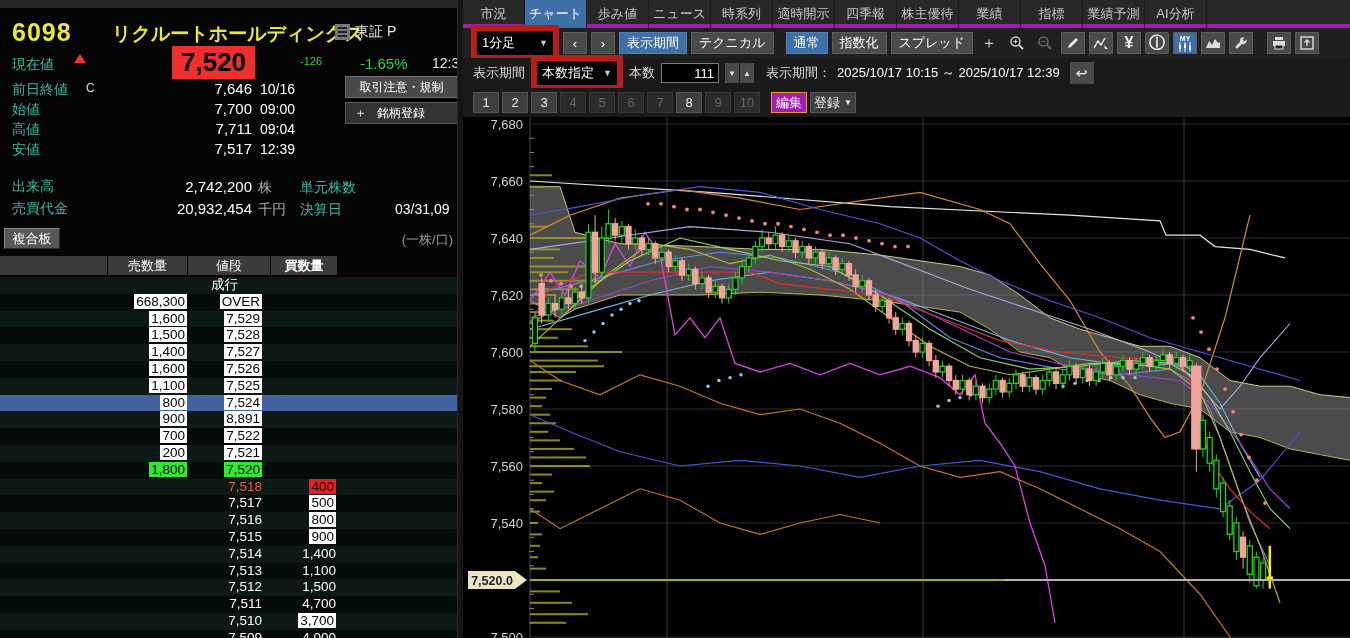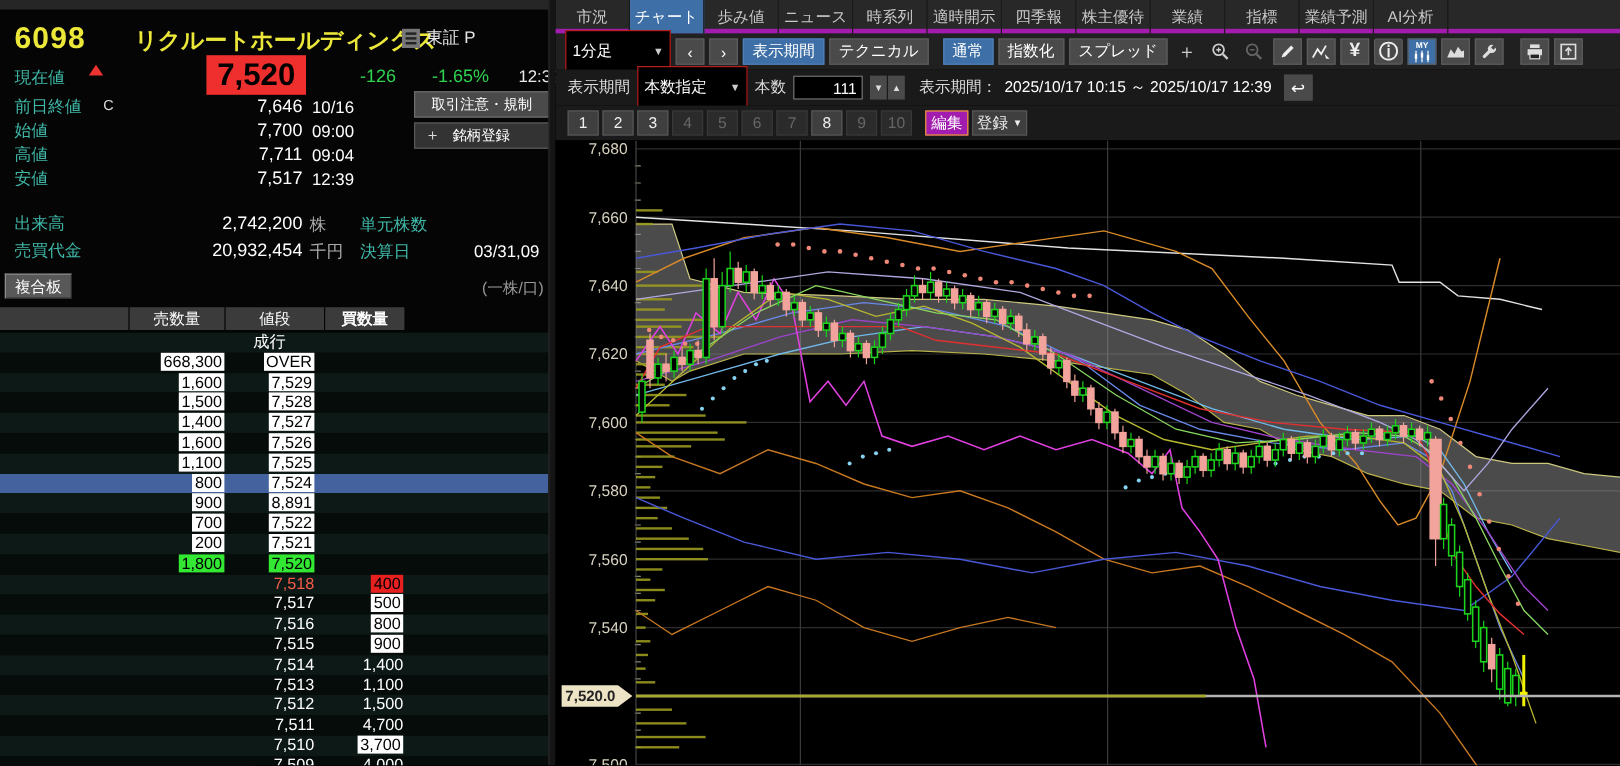--- a/index.html
+++ b/index.html
@@ -14,21 +14,21 @@
   .stock-name { position:absolute; left:112px; top:21px; color:#ece83a; font-size:19px; font-weight:bold; }
   .market-wrap { position:absolute; left:335px; top:23px; color:#e8e8e8; font-size:14px; display:flex; align-items:center; gap:5px; }
   .doc-icon { width:15px; height:16px; background:#777; display:inline-block; position:relative; }
   .doc-icon:before { content:""; position:absolute; left:3px; top:3px; width:9px; height:2px; background:#222; box-shadow:0 4px 0 #222, 0 8px 0 #222; }
 
   .row-label { color:#3fb8a8; font-size:14px; }
   .cur-row { position:absolute; left:12px; top:52px; width:440px; height:30px; }
   .cur-label { position:absolute; left:0; top:4px; }
   .tick-up { position:absolute; left:62px; top:2px; width:0; height:0; border-left:6px solid transparent; border-right:6px solid transparent; border-bottom:9px solid #e33; }
   .cur-price { position:absolute; left:160px; top:-6px; background:#ef2e2e; color:#000; font-size:26px; font-weight:bold; padding:1px 9px; }
-  .chg { position:absolute; left:288px; top:3px; color:#2fd24f; font-size:15px; }
+  .chg { position:absolute; left:288px; top:3px; color:#2fd24f; font-size:11px; }
   .chg-pct { position:absolute; left:348px; top:3px; color:#2fd24f; font-size:15px; }
   .cur-time { position:absolute; left:420px; top:3px; color:#e8e8e8; font-size:14px; }
 
   .q-row { position:absolute; left:12px; width:330px; height:20px; }
   .q-flag { position:absolute; left:74px; top:1px; color:#ddd; font-size:12px; }
   .q-val { position:absolute; left:130px; top:0; width:110px; text-align:right; color:#fff; font-size:15px; }
   .q-time { position:absolute; left:248px; top:1px; color:#fff; font-size:14px; }
 
   .side-btn { position:absolute; left:345px; width:113px; height:22px; background:#4a4a4a; border:1px solid #6e6e6e; color:#fff; font-size:12px; display:flex; align-items:center; justify-content:center; cursor:pointer; }
   .side-btn2 { background:#333; border:1px solid #5a5a5a; justify-content:flex-start; padding-left:8px; gap:10px; }
@@ -62,21 +62,21 @@
 
   .divider { position:absolute; left:457px; top:0; width:6px; height:638px; background:#151515; border-left:1px solid #2a2a2a; }
 
   
   .right-panel { position:absolute; left:463px; top:0; width:887px; height:638px; background:#000; }
   .tabbar { position:absolute; left:0; top:0; width:887px; height:28px; background:#282828; display:flex; border-bottom:4px solid #a21caf; }
   .tab { width:62px; height:28px; display:flex; align-items:center; justify-content:center; color:#c8c8c8; font-size:13px; border-right:1px solid #1a1a1a; cursor:pointer; }
   .tab.active { background:#3e6fa6; color:#fff; }
 
   .toolbar { position:absolute; left:0; top:28px; width:887px; height:30px; background:#202020; display:flex; align-items:center; gap:4px; padding-left:8px; }
-  .dd { background:#000; border:1px solid #b91c1c; color:#fff; font-size:13px; height:36px; display:flex; align-items:center; justify-content:space-between; padding:0 5px; cursor:pointer; }
+  .dd { background:#000; border:6px solid #b91c1c; color:#fff; font-size:13px; height:36px; display:flex; align-items:center; justify-content:space-between; padding:0 5px; cursor:pointer; }
   .dd .caret { font-size:9px; color:#ccc; margin-left:8px; }
   .tbtn { height:22px; background:#4a4a4a; color:#fff; font-size:13px; display:flex; align-items:center; justify-content:center; padding:0 7px; cursor:pointer; border:1px solid #5c5c5c; }
   .tbtn.blue { background:#3e6fa6; border-color:#4f80b8; }
   .tbtn.sq { width:24px; padding:0; }
   .ibtn { width:24px; height:22px; background:#4a4a4a; border:1px solid #5c5c5c; color:#eee; display:flex; align-items:center; justify-content:center; cursor:pointer; }
   .ibtn.plain { background:transparent; border:none; }
   .ibtn.dim { opacity:0.4; }
   .ibtn.blue { background:#3e6fa6; }
   .ibtn svg { display:block; }
   .myico { display:flex; flex-direction:column; align-items:center; line-height:1; }

